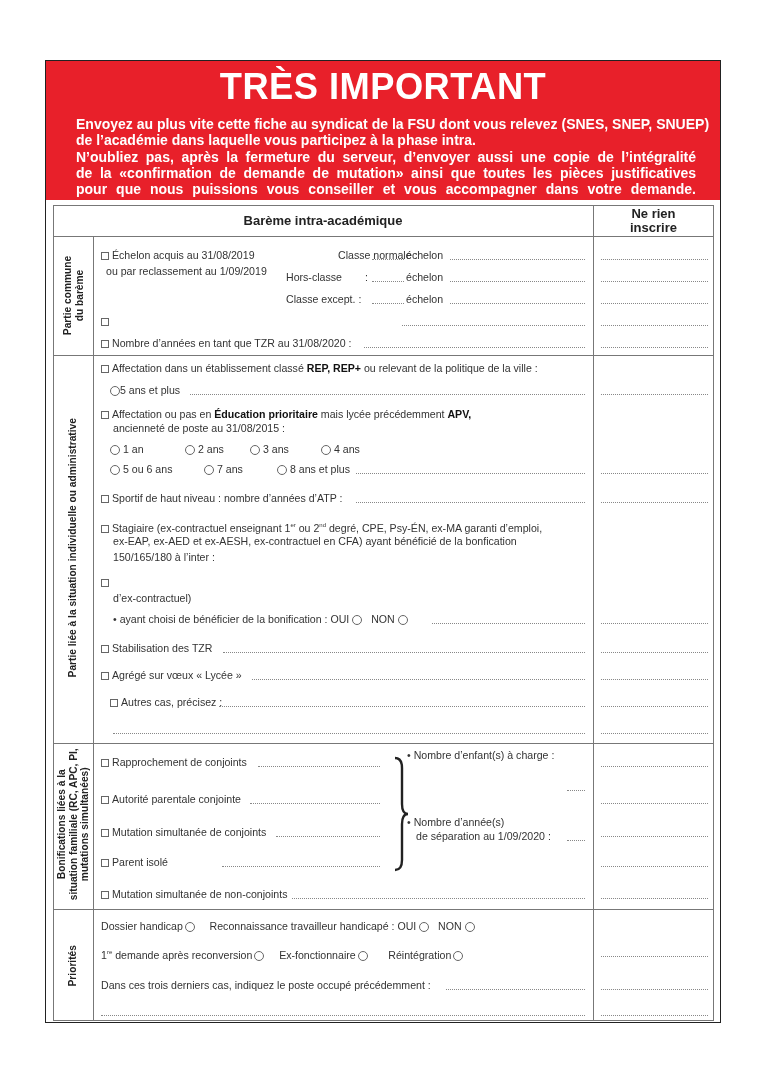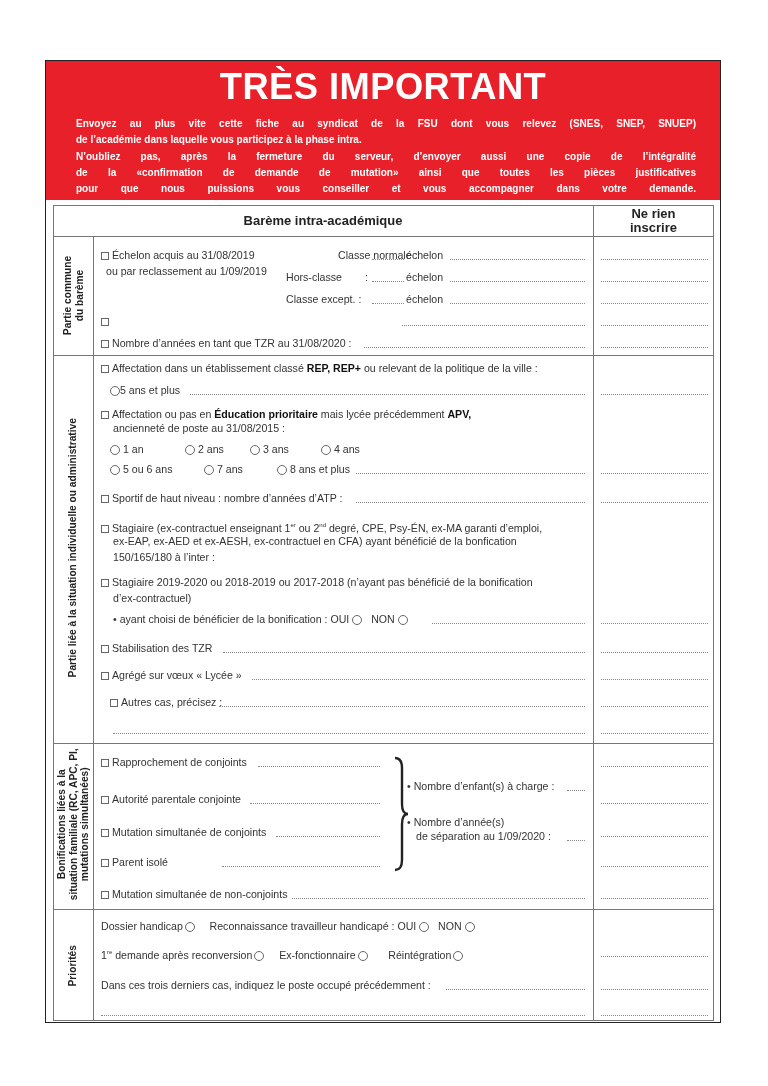--- a/index.html
+++ b/index.html
@@ -3,21 +3,21 @@
 <meta charset="utf-8">
 <style>
   html, body { margin:0; padding:0; background:#ffffff; }
   body { width:768px; height:1086px; position:relative; overflow:hidden;
          font-family:"Liberation Sans", sans-serif; color:#333; }
   .abs { position:absolute; }
   #frame { left:45px; top:60px; width:676px; height:963px; border:1.5px solid #222; box-sizing:border-box; }
   #banner { left:46px; top:61px; width:674px; height:139px; background:#e8202a; }
   #banner-title { left:46px; top:66px; width:674px; text-align:center; color:#fff;
       font-family:"Liberation Sans", sans-serif; font-weight:bold; font-size:37px; letter-spacing:0.5px; transform:scaleX(0.98); }
-  .banner-line { left:76px; width:620px; color:#fff; font-weight:bold; font-size:10px; line-height:16px; white-space:nowrap; }
+  .banner-line { left:76px; width:620px; color:#fff; font-weight:bold; font-size:14px; line-height:16px; white-space:nowrap; }
   .justify { text-align:justify; text-align-last:justify; }
 
   #table { left:53px; top:205px; width:661px; height:816px; border:1.5px solid #777; box-sizing:border-box; }
   .hline { height:0; border-top:1.5px solid #777; }
   .vline { width:0; border-left:1.5px solid #777; }
 
   .hdr { font-weight:bold; font-size:13px; color:#222; text-align:center; }
   .t { font-size:10.6px; color:#333; white-space:nowrap; line-height:13px; }
   .t b { color:#111; }
   .dots { border-bottom:1px dotted #888; height:0; }
@@ -125,21 +125,21 @@
 </div>
 <div class="abs dots" style="left:356px; top:502px; width:229px;"></div>
 
 <div class="abs t" style="left:101px; top:519px;">
   <span class="cb"></span><span>Stagiaire (ex-contractuel enseignant 1</span><sup>er</sup><span> ou 2</span><sup>nd</sup><span> degré, CPE, Psy-ÉN, ex-MA garanti d’emploi,</span>
 </div>
 <div class="abs t" style="left:113px; top:535px;">ex-EAP, ex-AED et ex-AESH, ex-contractuel en CFA) ayant bénéficié de la bonfication</div>
 <div class="abs t" style="left:113px; top:551px;">150/165/180 à l’inter :</div>
 
 <div class="abs t" style="left:101px; top:576px;">
-  <span class="cb"></span><span>Stagiaire 2019-2020 ou 2018-2019 ou 2017-2018 (n’ayant pas bénéficié de la bonification</span>
+  <span class="cb"></span>
 </div>
 <div class="abs t" style="left:113px; top:592px;">d’ex-contractuel)</div>
 <div class="abs t" style="left:113px; top:613px;">
   <span>• ayant choisi de bénéficier de la bonification : OUI</span>
   <span class="rb"></span>
   &nbsp;&nbsp;<span>NON</span>
   <span class="rb"></span>
 </div>
 <div class="abs dots" style="left:432px; top:623px; width:153px;"></div>
 
@@ -196,21 +196,21 @@
 
 <div class="abs t" style="left:101px; top:888px;">
   <span class="cb"></span><span>Mutation simultanée de non-conjoints</span>
 </div>
 <div class="abs dots" style="left:292px; top:898px; width:293px;"></div>
 
 <svg class="abs" style="left:392px; top:756px;" width="18" height="116" viewBox="0 0 18 116">
   <path d="M3 2 Q10 2 10 12 L10 48 Q10 58 16 58 Q10 58 10 68 L10 104 Q10 114 3 114" fill="none" stroke="#222" stroke-width="2.4"></path>
 </svg>
 
-<div class="abs t" style="left:407px; top:780px;">• Nombre d’enfant(s) à charge :</div>
+<div class="abs t" style="left:407px; top:749px;">• Nombre d’enfant(s) à charge :</div>
 <div class="abs dots" style="left:567px; top:790px; width:18px;"></div>
 <div class="abs t" style="left:407px; top:816px;">• Nombre d’année(s)</div>
 <div class="abs t" style="left:416px; top:830px;">de séparation au 1/09/2020 :</div>
 <div class="abs dots" style="left:567px; top:840px; width:18px;"></div>
 
 <div class="abs dots" style="left:601px; top:766px; width:107px;"></div>
 <div class="abs dots" style="left:601px; top:803px; width:107px;"></div>
 <div class="abs dots" style="left:601px; top:836px; width:107px;"></div>
 <div class="abs dots" style="left:601px; top:866px; width:107px;"></div>
 <div class="abs dots" style="left:601px; top:898px; width:107px;"></div>

